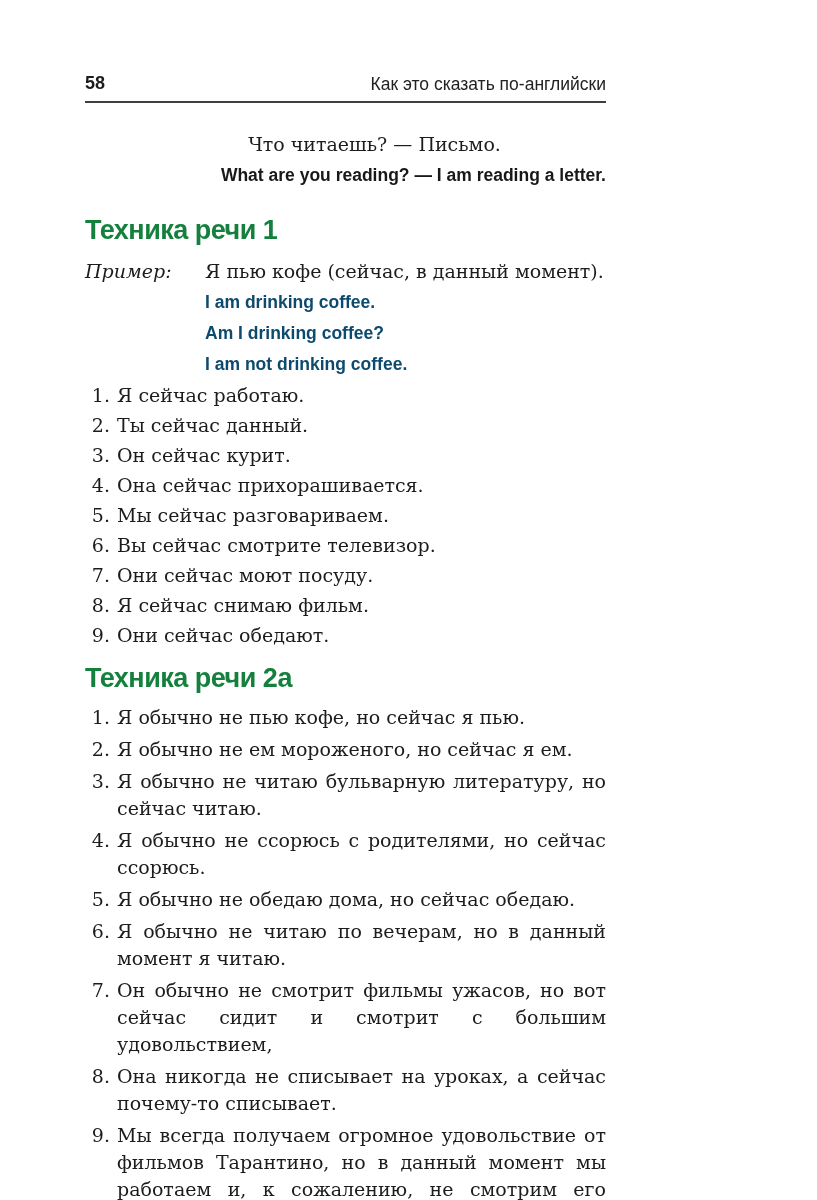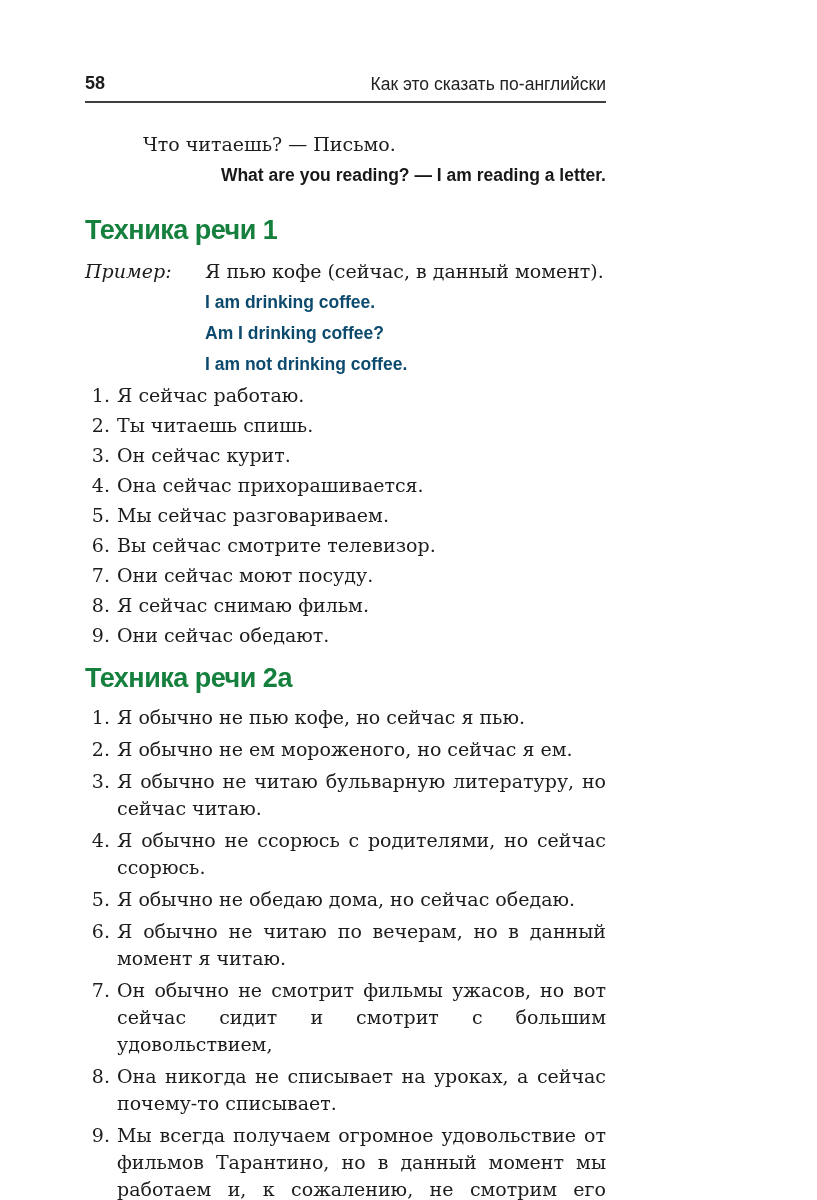--- a/index.html
+++ b/index.html
@@ -21,21 +21,21 @@
     align-items: flex-end;
     font-family: "Liberation Sans", sans-serif;
     padding-bottom: 7px;
     border-bottom: 2px solid #3f3f3f;
   }
   .page-num  { font-weight: 700; font-size: 18px; line-height: 1.1; }
   .running-title { font-weight: 400; font-size: 17.5px; line-height: 1.1; color: #222; }
 
   
   .dialogue { margin: 26px 0 0 58px; }
-  .dialogue-ru { font-size: 19px; line-height: 31px; }
+  .dialogue-ru { font-size: 19px; line-height: 31px; text-align: center; }
   .dialogue-en {
     font-family: "Liberation Sans", sans-serif;
     font-weight: 700;
     font-size: 17.5px;
     line-height: 31px;
     color: #181818;
     text-align: right;
   }
 
   
@@ -115,21 +115,21 @@
     </div>
   </div>
 
   <div class="tlist list-1">
     <div class="titem">
       <span class="num">1.</span>
       <span class="txt">Я сейчас работаю.</span>
     </div>
     <div class="titem">
       <span class="num">2.</span>
-      <span class="txt">Ты читаешь спишь.</span>
+      <span class="txt">Ты сейчас данный.</span>
     </div>
     <div class="titem">
       <span class="num">3.</span>
       <span class="txt">Он сейчас курит.</span>
     </div>
     <div class="titem">
       <span class="num">4.</span>
       <span class="txt">Она сейчас прихорашивается.</span>
     </div>
     <div class="titem">

